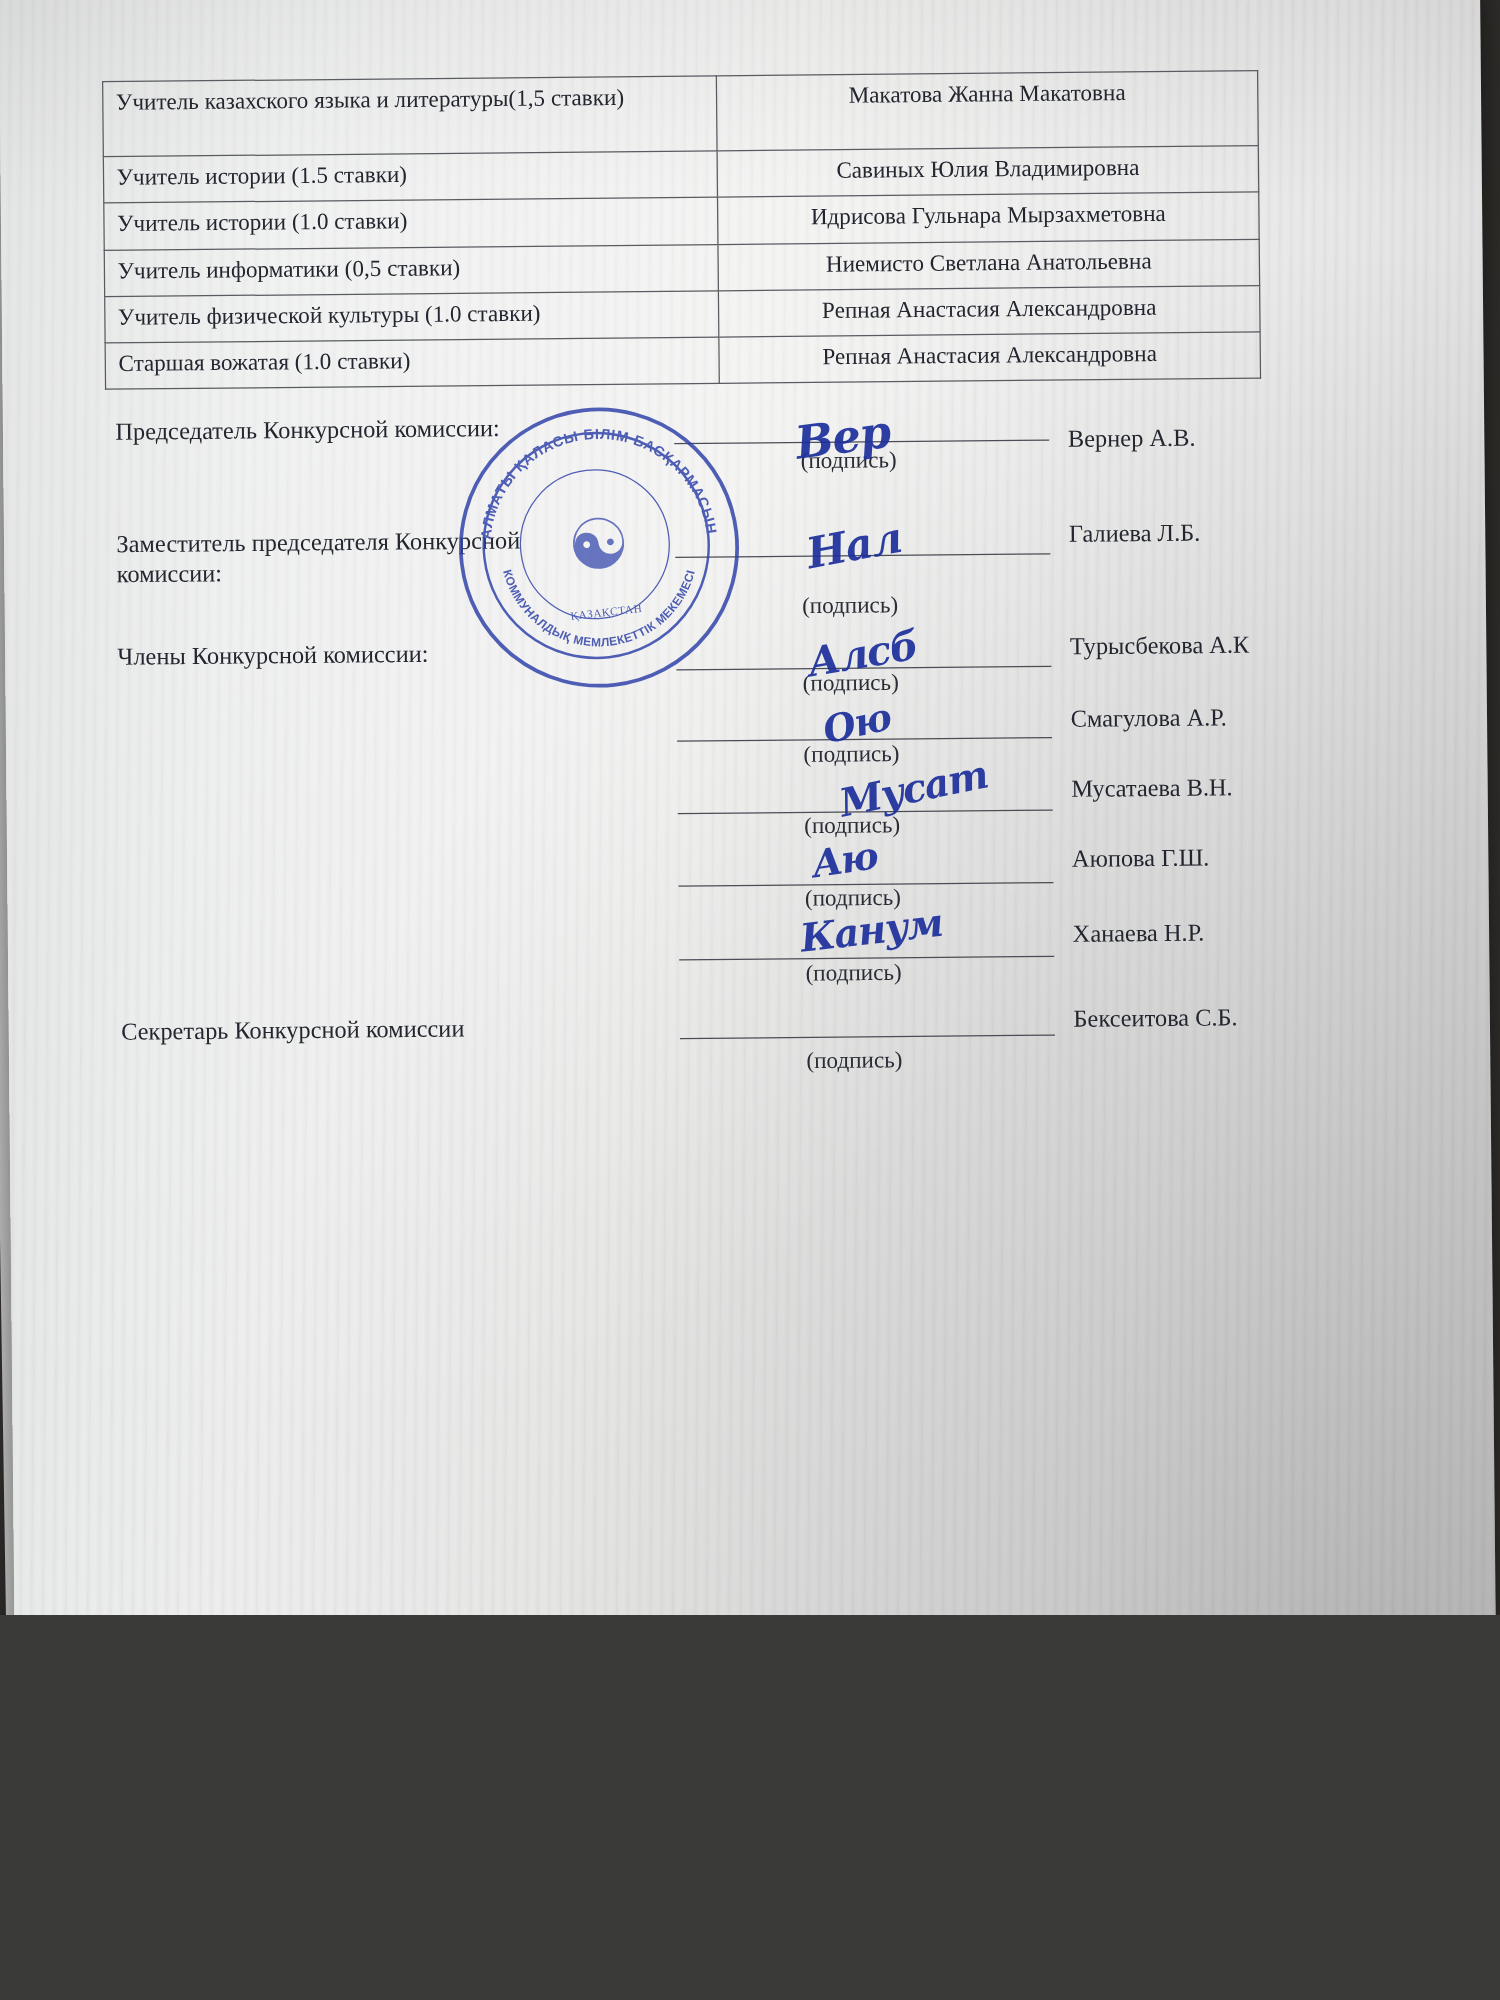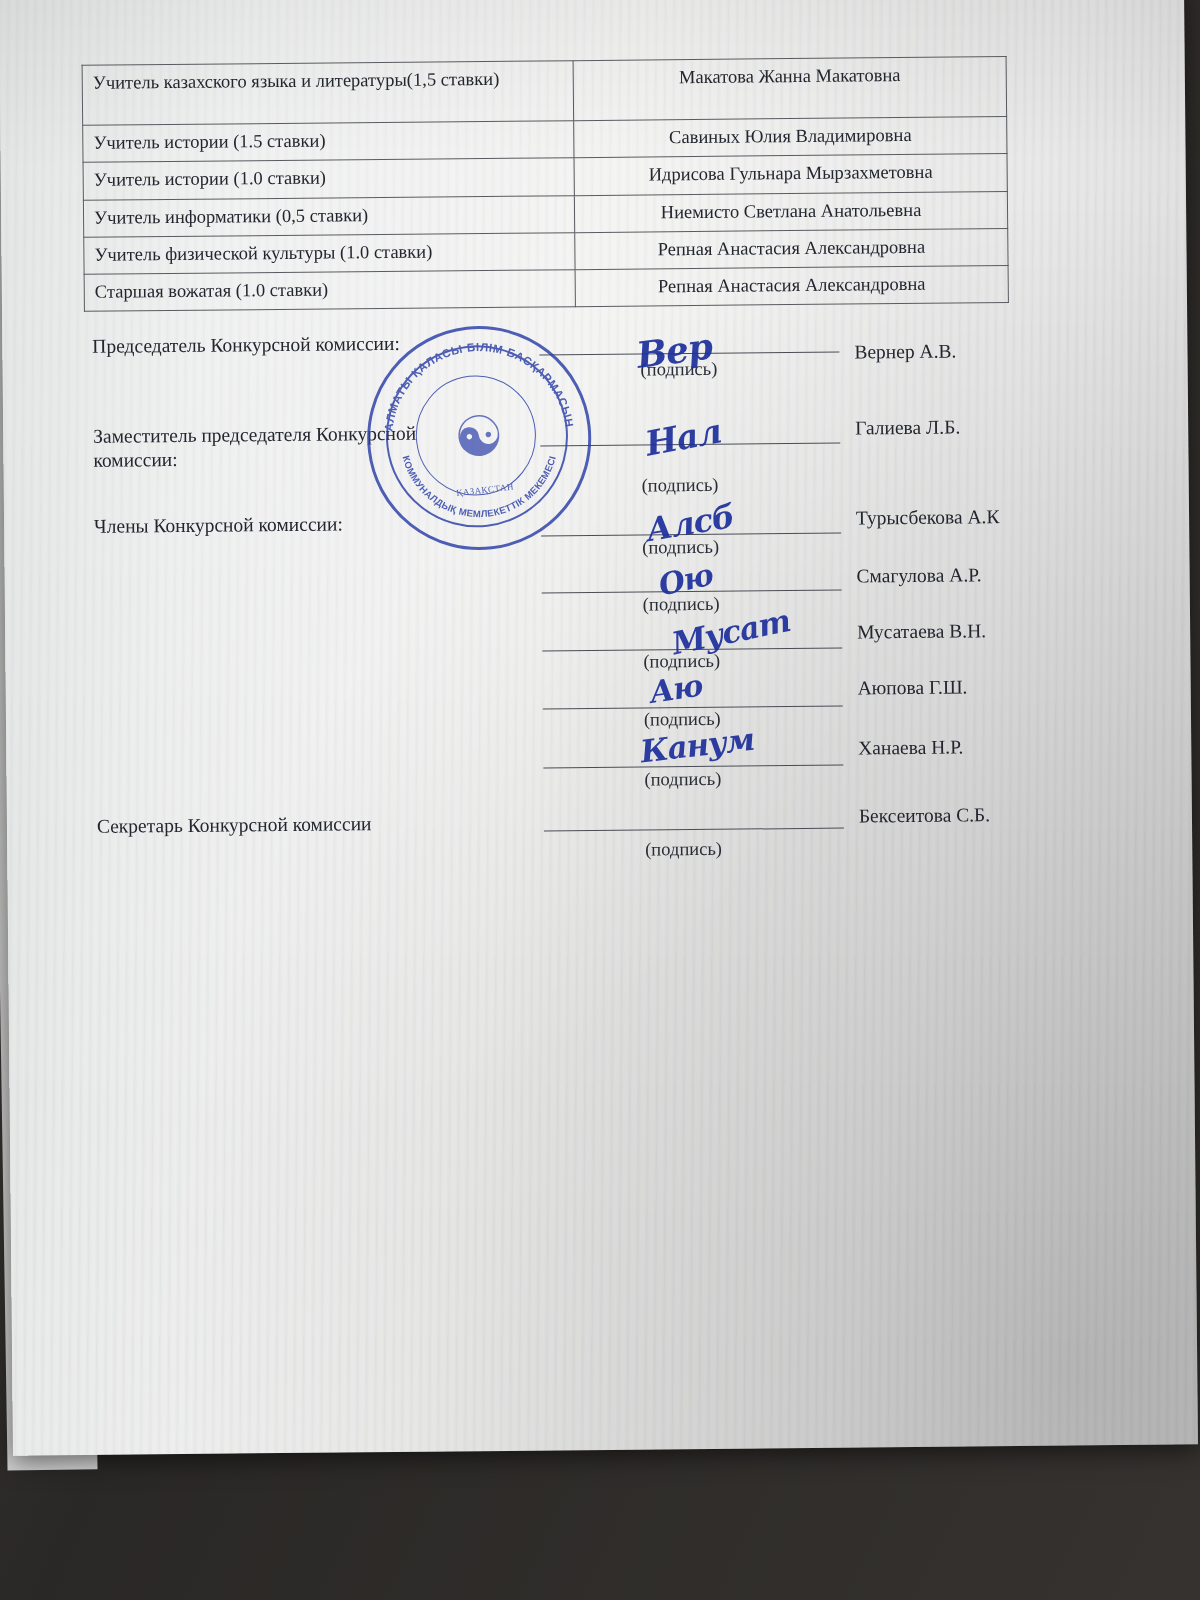--- a/index.html
+++ b/index.html
@@ -3,21 +3,21 @@
 <meta charset="utf-8">
 <style>
   html, body {
     margin: 0;
     padding: 0;
     background: #3a3a38;
   }
   .page {
     position: relative;
     width: 1200px;
-    height: 1600px;
+    height: 1292px;
     overflow: hidden;
     background: #fca5a5;
     font-family: "Liberation Serif", serif;
   }
   
   .desk {
     position: absolute;
     inset: 0;
     background:
       linear-gradient(115deg, #46433f 0%, #2a2826 40%, #35322f 100%);

